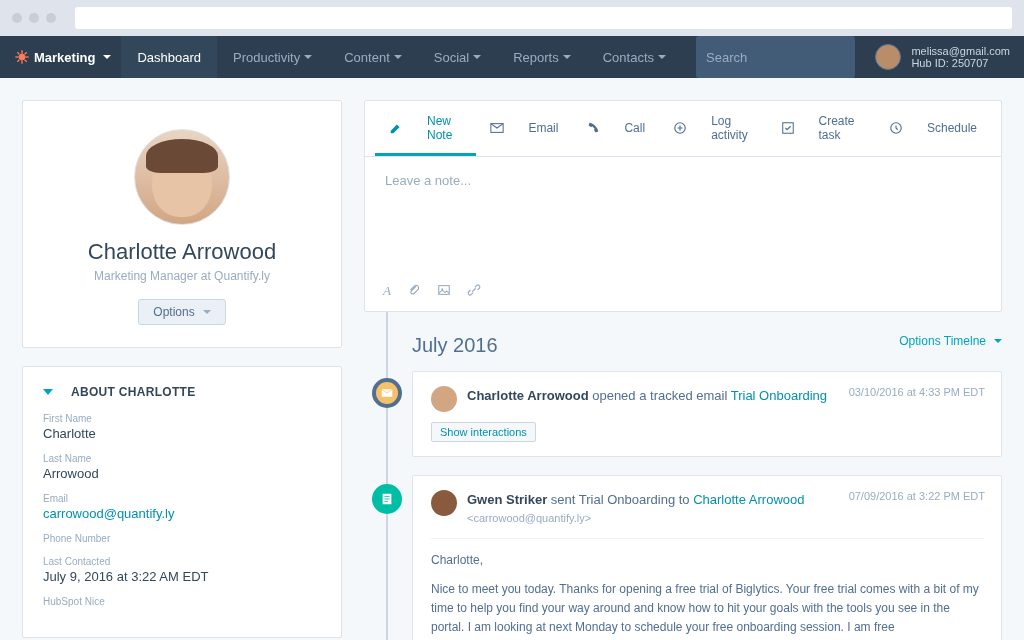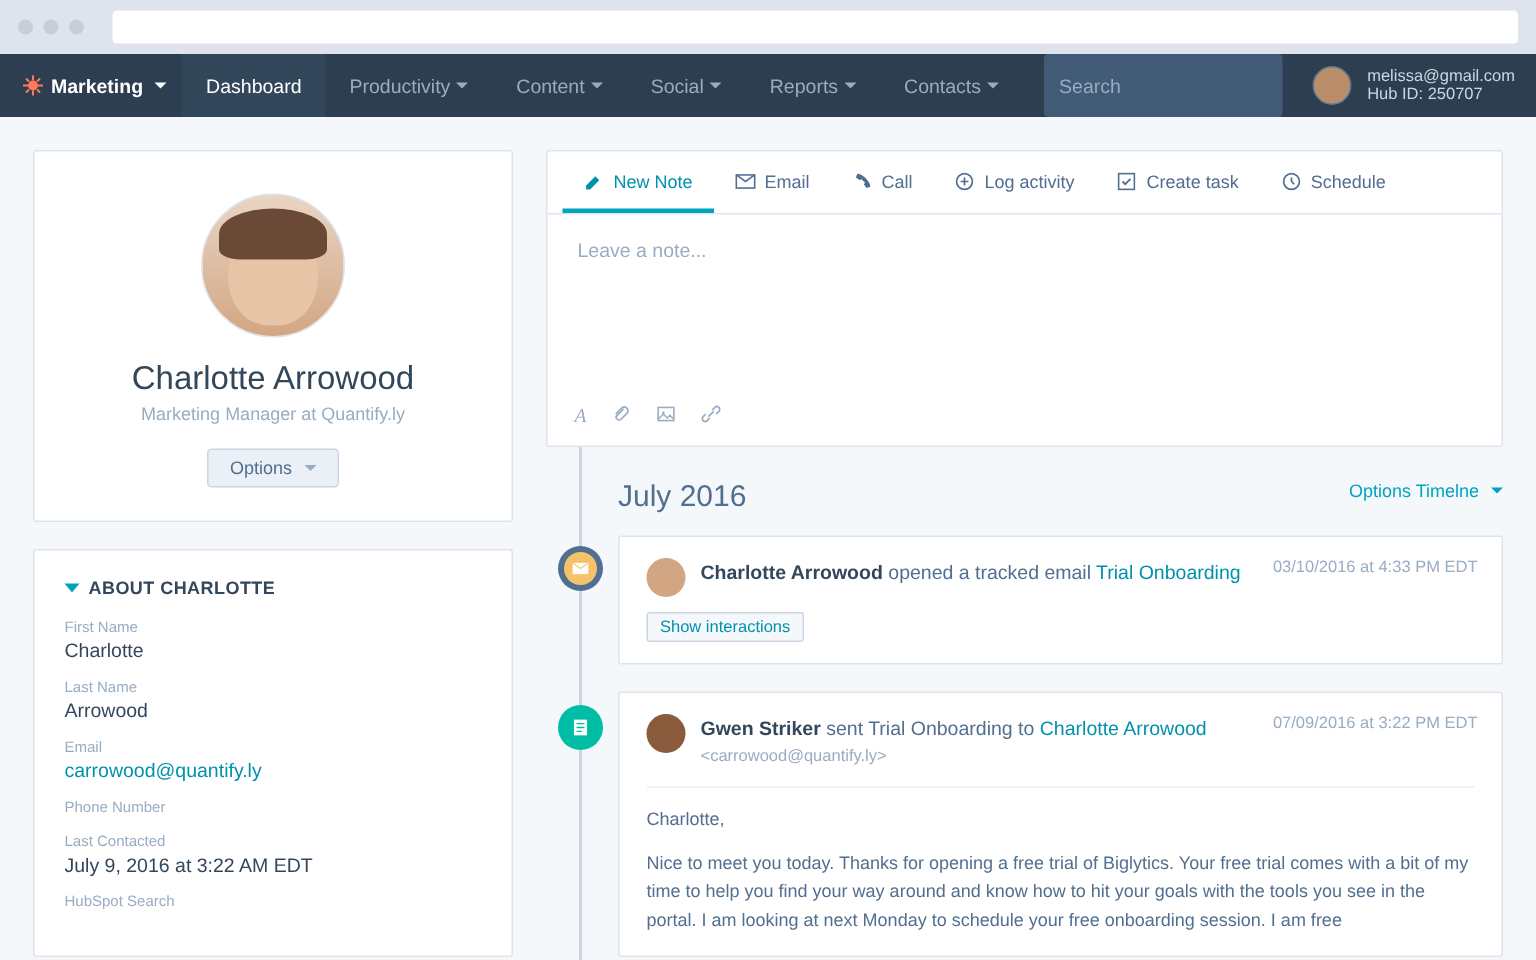--- a/index.html
+++ b/index.html
@@ -23,30 +23,30 @@
 .left-col { width: 320px; display: flex; flex-direction: column; gap: 18px; }
 .card { background: #fff; border: 1px solid #dfe3eb; border-radius: 2px; }
 .profile-card { display:flex; flex-direction:column; align-items:center; padding: 28px 18px 22px; }
 .avatar-lg { width: 96px; height: 96px; border-radius: 50%; background: linear-gradient(#e9d5c4,#d2a683); border: 1px solid #dfe3eb; display:flex; align-items:center; justify-content:center; overflow:hidden;}
 .face { width:60px; height:70px; background: #e7c4a5; border-radius: 50% 50% 45% 45%; position:relative; margin-top:10px;}
 .hair { position:absolute; top:-8px; left:-6px; right:-6px; height:34px; background:#6a4a36; border-radius: 50% 50% 20% 20%;}
 .profile-name { font-size: 22px; color: #33475b; font-weight: 300; margin-top: 14px; }
 .profile-sub { font-size: 12px; color: #99acc2; margin-top: 4px;}
 .options-btn { margin-top: 16px; background: #eaf0f6; border: 1px solid #cbd6e2; border-radius: 3px; padding: 5px 14px; font-size: 12px; color: #506e91; cursor:pointer; display:flex; align-items:center; gap:4px;}
 .about-card { padding: 18px 20px; }
-.about-head { color: #33475b; font-size: 12px; font-weight: 600; letter-spacing: .3px; display:flex; align-items:center; gap:6px; margin-bottom: 14px;}
+.about-head { color: #33475b; font-size: 12px; font-weight: 600; letter-spacing: .3px; display:flex; align-items:center; gap:18px; margin-bottom: 14px;}
 .about-head .tri { border-left:5px solid transparent; border-right:5px solid transparent; border-top:6px solid #00a4bd;}
 .field { margin-bottom: 12px; }
 .field-label { font-size: 10px; color: #99acc2; margin-bottom: 2px; }
 .field-value { font-size: 13px; color: #33475b; }
 .field-value.link { color: #0091ae; }
 .right-col { flex: 1; min-width:0; display:flex; flex-direction:column; position:relative;}
 .editor-card { border:1px solid #dfe3eb; background:#fff; border-radius:2px;}
 .tabs { display:flex; border-bottom:1px solid #dfe3eb; padding: 0 10px;}
-.tab { padding: 13px 14px 11px; font-size: 12px; color:#506e91; display:flex; align-items:center; gap:6px; cursor:pointer; border-bottom: 3px solid transparent;}
+.tab { padding: 13px 14px 11px; font-size: 12px; color:#506e91; display:flex; align-items:center; gap:24px; cursor:pointer; border-bottom: 3px solid transparent;}
 .tab.active { color:#0091ae; border-bottom-color:#00a4bd; font-weight:500;}
 .ico { width:14px; height:14px; display:inline-flex; align-items:center; justify-content:center;}
 .note-body { padding: 16px 20px 8px; min-height: 120px; font-size:13px; color:#99acc2;}
 .note-tools { padding: 6px 18px 12px; display:flex; gap:16px; color:#99acc2; font-size:13px;}
 .timeline-wrap { position:relative; flex:1; padding-left:48px; padding-top: 14px; overflow:hidden;}
 .vline { position:absolute; left:22px; top:0; bottom:0; width:2px; background:#cbd6e2;}
 .tl-month { font-size: 20px; color:#516f90; font-weight: 300; margin: 8px 0 14px;}
 .tl-filter { position:absolute; right:0; top:22px; font-size:12px; color:#00a4bd; display:flex; align-items:center; gap:4px; cursor:pointer;}
 .tl-node { position:absolute; left:8px; width:30px; height:30px; border-radius:50%; display:flex; align-items:center; justify-content:center; color:#fff; font-size:14px;}
 .tl-node.mail { background:#516f90; top:66px;}
@@ -164,21 +164,21 @@
         </div>
       <div class="field">
           <div class="field-label">Phone Number</div>
           <div class="field-value"></div>
         </div>
       <div class="field">
           <div class="field-label">Last Contacted</div>
           <div class="field-value">July 9, 2016 at 3:22 AM EDT</div>
         </div>
       <div class="field">
-          <div class="field-label">HubSpot Search</div>
+          <div class="field-label">HubSpot Nice</div>
         </div>
     </div>
   </div>
 
   <div class="right-col">
     <div class="editor-card">
       <div class="tabs">
         <div class="tab active">
           <span class="ico">
               <svg viewBox="0 0 16 16" width="14" height="14">

